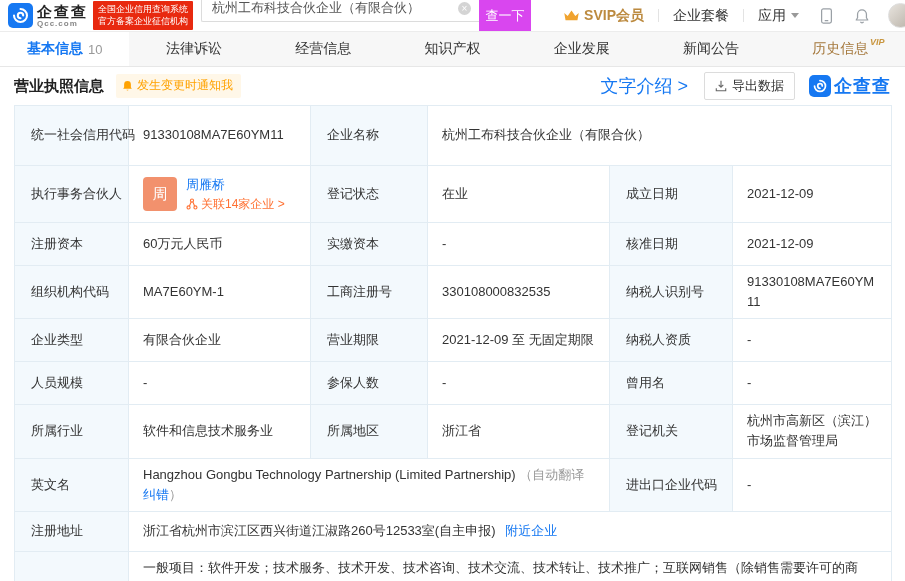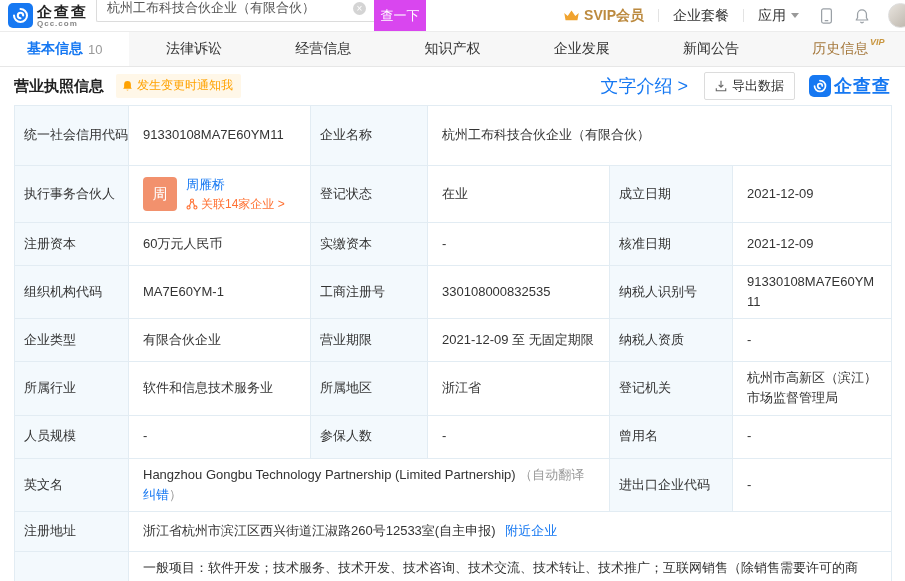--- a/index.html
+++ b/index.html
@@ -43,21 +43,21 @@
   .txt-intro { color:#1678f2; font-size:18px; cursor:pointer; margin-right:16px; }
   .export { display:flex; align-items:center; border:1px solid #dcdcdc; background:#fff; border-radius:2px; font-size:13px; color:#333; padding:4px 10px; cursor:pointer; font-family:inherit; }
   .export svg { margin-right:5px; }
   .wm { display:flex; align-items:center; margin-left:14px; }
   .wm-ic { width:22px; height:22px; border-radius:5px; background:#1678f2; display:flex; align-items:center; justify-content:center; }
   .wm-txt { color:#1678f2; font-size:18px; font-weight:bold; margin-left:3px; letter-spacing:1px; }
 
   
   table { width:877px; margin:0 14px; border-collapse:collapse; table-layout:fixed; font-size:13px; }
   td { border:1px solid #e2ecf3; vertical-align:middle; padding:6px 10px 6px 14px; line-height:1.55; word-break:break-all; }
-  td.lbl { background:#f3f9fd; color:#333; padding-left:9px; word-break:keep-all; }
+  td.lbl { background:#f3f9fd; color:#333; padding-left:16px; word-break:keep-all; }
   a.lnk { color:#1678f2; text-decoration:none; cursor:pointer; }
   .gray { color:#999; }
   .partner-cell { display:flex; align-items:center; }
   .pav { width:34px; height:34px; flex:none; background:#f2916d; border-radius:4px; color:#fff; font-size:15px; display:flex; align-items:center; justify-content:center; cursor:pointer; }
   .pinfo { margin-left:9px; line-height:1.5; }
   .rel { color:#ff7133; font-size:12px; display:flex; align-items:center; cursor:pointer; }
   .rel svg { margin-right:3px; }
 </style>
 </head>
 <body>
@@ -67,20 +67,24 @@
     <div class="logo-ic">
       <svg width="19" height="19" viewBox="0 0 24 24">
           <path d="M12 3.8a8.2 8.2 0 1 1-8.2 8.2" stroke="#fff" stroke-width="2.6" fill="none" stroke-linecap="round"></path>
           <path d="M15.4 12a3.4 3.4 0 1 0-3.4 3.4" stroke="#fff" stroke-width="2.6" fill="none" stroke-linecap="round"></path>
         </svg>
     </div>
     <div class="logo-txt">
       <div class="logo-cn">企查查</div>
       <div class="logo-en">Qcc.com</div>
     </div>
+  </div>
+  <div class="cert">
+    <div>全国企业信用查询系统</div>
+    <div>官方备案企业征信机构</div>
   </div>
   <div class="srch">
     <input type="text" value="杭州工布科技合伙企业（有限合伙）" style="">
     <span class="clear-ic">×</span>
     <button class="srch-btn">查一下</button>
   </div>
   <div class="hmenu">
     <div class="hm-item svip">
       <svg width="17" height="13" viewBox="0 0 20 15" style="margin-right:4px">
           <path d="M1.5 4.5 L5.5 8 L10 1.5 L14.5 8 L18.5 4.5 L17 13 H3 Z" fill="#f0a32f"></path>
@@ -225,36 +229,36 @@
     <td>91330108MA7E60YM11</td>
   </tr>
   <tr style="height:43px">
     <td class="lbl">企业类型</td>
     <td>有限合伙企业</td>
     <td class="lbl">营业期限</td>
     <td>2021-12-09 至 无固定期限</td>
     <td class="lbl">纳税人资质</td>
     <td>-</td>
   </tr>
+  <tr style="height:43px">
+    <td class="lbl">人员规模</td>
+    <td>-</td>
+    <td class="lbl">参保人数</td>
+    <td>-</td>
+    <td class="lbl">曾用名</td>
+    <td>-</td>
+  </tr>
   <tr style="height:45px">
     <td class="lbl">所属行业</td>
     <td>软件和信息技术服务业</td>
     <td class="lbl">所属地区</td>
     <td>浙江省</td>
     <td class="lbl">登记机关</td>
     <td>杭州市高新区（滨江）市场监督管理局</td>
   </tr>
-  <tr style="height:43px">
-    <td class="lbl">人员规模</td>
-    <td>-</td>
-    <td class="lbl">参保人数</td>
-    <td>-</td>
-    <td class="lbl">曾用名</td>
-    <td>-</td>
-  </tr>
   <tr style="height:47px">
     <td class="lbl">英文名</td>
     <td colspan="3" style="word-break:normal;">
       <span>Hangzhou Gongbu Technology Partnership (Limited Partnership)</span>
       <span class="gray">（自动翻译 </span><a class="lnk">纠错</a><span class="gray">）</span>
     </td>
     <td class="lbl">进出口企业代码</td>
     <td>-</td>
   </tr>
   <tr style="height:40px">

